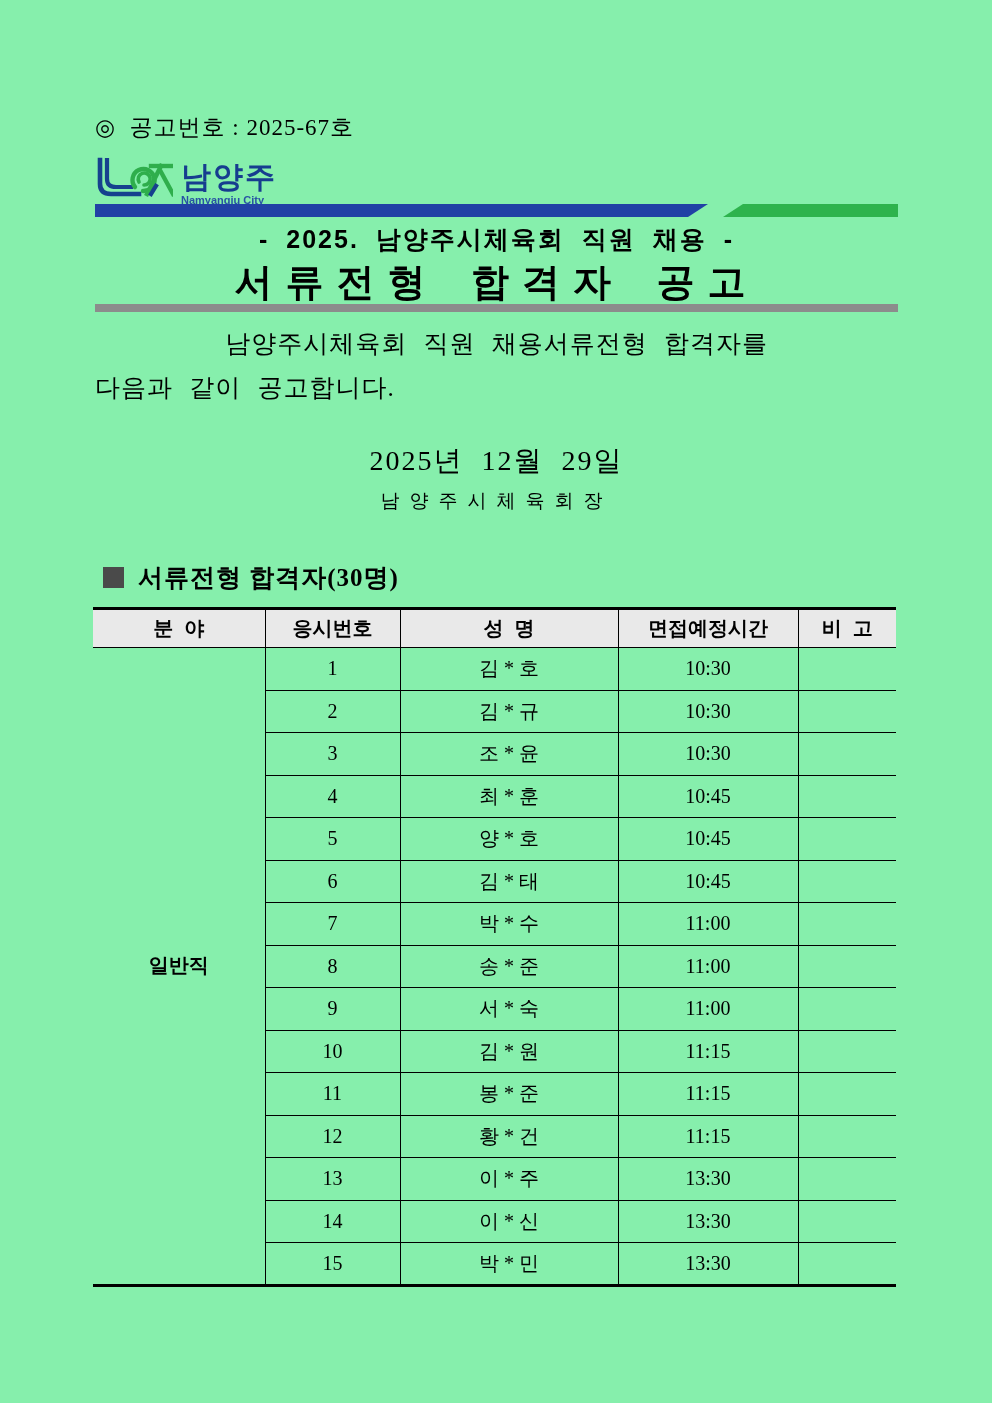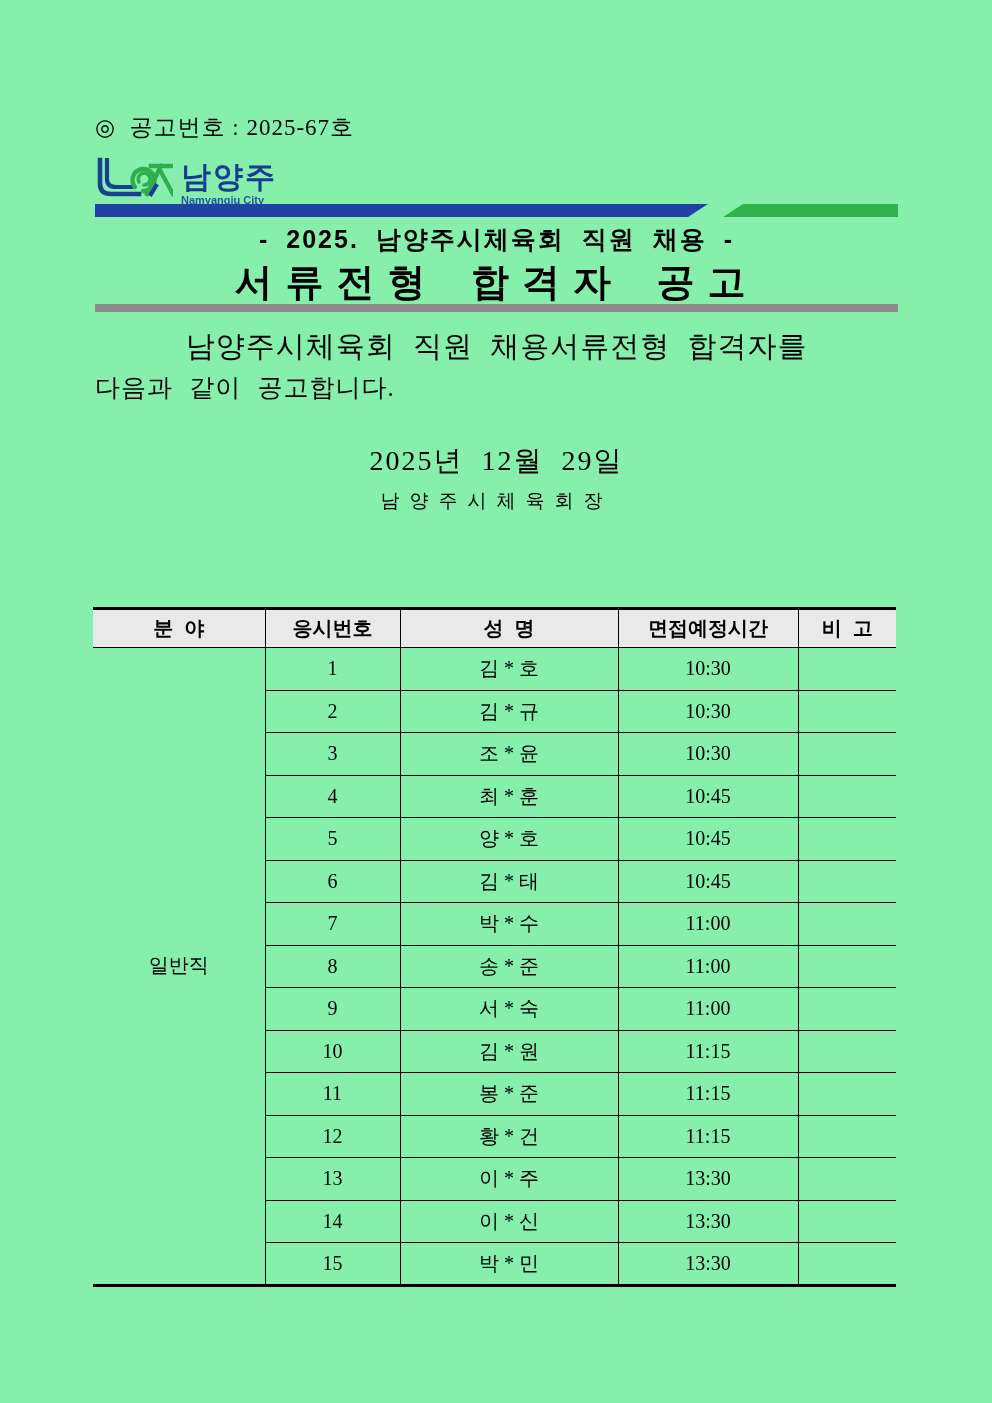--- a/index.html
+++ b/index.html
@@ -43,21 +43,21 @@
     font-family:"Liberation Sans","DejaVu Sans",sans-serif;font-weight:bold;
     font-size:25px;letter-spacing:2px;word-spacing:8px;white-space:pre;
   }
   .doc-title{
     position:absolute;left:95px;top:257px;width:803px;text-align:center;
     font-family:"Liberation Sans","DejaVu Sans",sans-serif;font-weight:bold;
     font-size:38px;letter-spacing:13px;word-spacing:9px;white-space:pre;
   }
   .gray-rule{position:absolute;left:95px;top:304px;width:803px;height:8px;background:var(--gray_bar);}
   .body-line1{position:absolute;left:95px;top:327px;width:803px;text-align:center;
-    font-size:29px;word-spacing:9px;letter-spacing:1px;}
+    font-size:25px;word-spacing:9px;letter-spacing:1px;}
   .body-line2{position:absolute;left:95px;top:371px;width:803px;text-align:left;
     font-size:25px;word-spacing:9px;letter-spacing:1px;}
   .doc-date{position:absolute;left:95px;top:442px;width:803px;text-align:center;
     font-size:28px;letter-spacing:2px;white-space:pre;}
   .doc-signer{position:absolute;left:95px;top:488px;width:803px;text-align:center;
     font-size:19px;letter-spacing:10px;}
   .section-head{position:absolute;left:103px;top:561px;display:flex;align-items:center;
     font-size:25px;font-weight:bold;letter-spacing:1px;}
   .section-head .sq{width:21px;height:21px;background:var(--bullet_gray);margin-right:14px;flex:0 0 auto;}
   
@@ -68,21 +68,21 @@
     background:var(--header_bg);height:35px;
     font-family:"Liberation Sans","DejaVu Sans",sans-serif;font-weight:bold;font-size:20px;
     border:1.6px solid var(--line);white-space:pre;border-top:none;
   }
   table.pass td{
     border:1.4px solid var(--line);text-align:center;font-size:20px;white-space:pre;
   }
   table.pass tr.data-row{height:42.5px;}
   table.pass th:first-child,table.pass td:first-child{border-left:none;}
   table.pass th:last-child,table.pass td:last-child{border-right:none;}
-  td.cat-cell{font-family:"Liberation Sans","DejaVu Sans",sans-serif;font-size:21px;letter-spacing:0;}
+  td.cat-cell{font-family:"Liberation Sans","DejaVu Sans",sans-serif;font-size:21px;letter-spacing:0;font-weight:bold;}
   td.name-cell{font-size:22px;}
   td.no-cell,td.time-cell{font-size:20px;}
 </style>
 </head>
 <body>
 
 <div class="page">
 
   <div class="notice-no">◎  공고번호 : 2025-67호</div>
 
@@ -114,20 +114,24 @@
   <div class="subtitle">- 2025. 남양주시체육회 직원 채용 -</div>
   <div class="doc-title">서류전형 합격자 공고</div>
   <div class="gray-rule"></div>
 
   <div class="body-line1">남양주시체육회 직원 채용서류전형 합격자를</div>
   <div class="body-line2">다음과 같이 공고합니다.</div>
 
   <div class="doc-date">2025년  12월  29일</div>
   <div class="doc-signer">남양주시체육회장</div>
 
+  <div class="section-head">
+    <span class="sq"></span>
+    <span>서류전형 합격자(30명)</span>
+  </div>
 
   <div class="pass-table-wrap">
     <table class="pass">
       <colgroup>
           <col style="width: 172px;">
           <col style="width: 135px;">
           <col style="width: 218px;">
           <col style="width: 180px;">
           <col style="width: 98px;">
         </colgroup>

